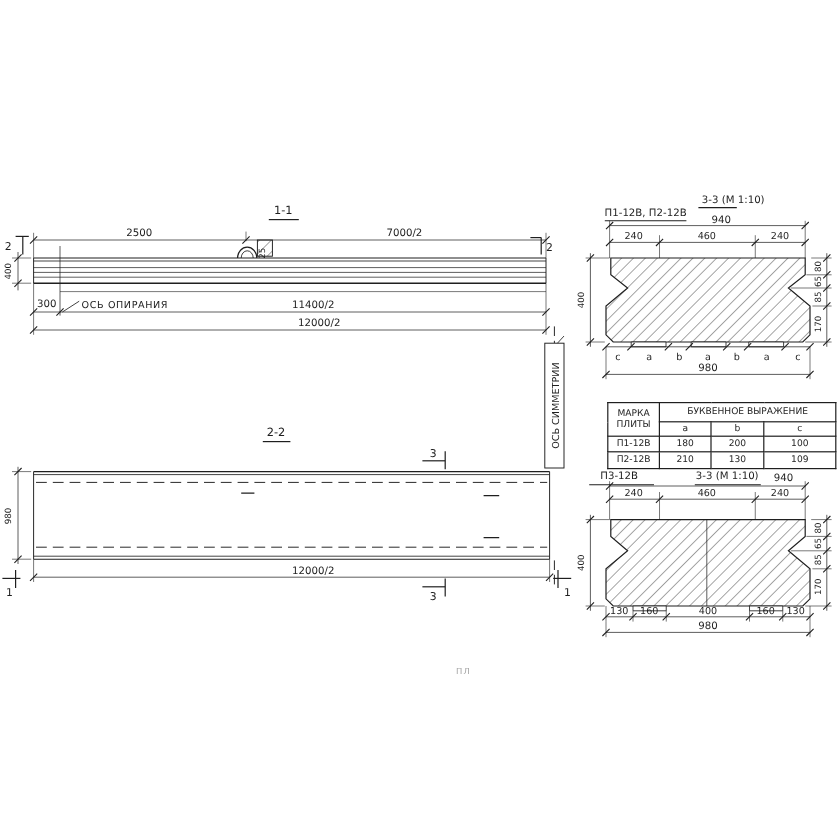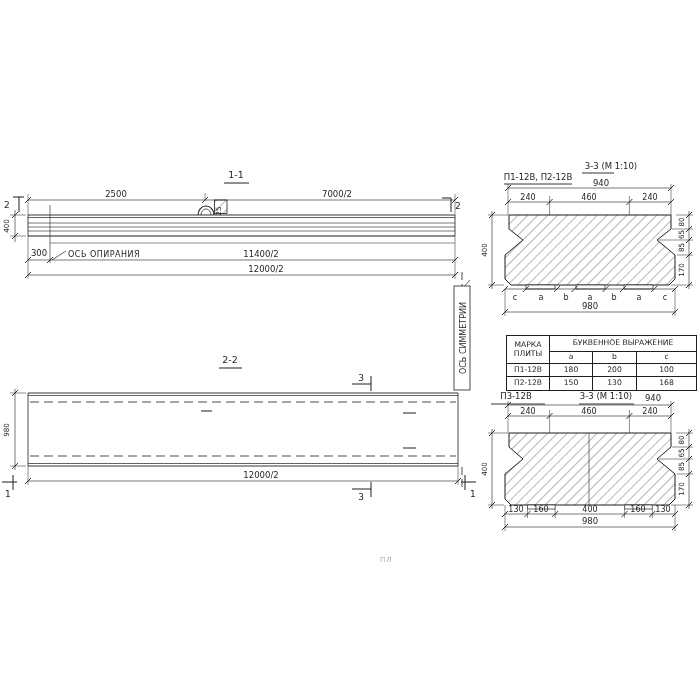--- a/index.html
+++ b/index.html
@@ -327,21 +327,21 @@
     <td style="width:59px">c</td>
   </tr>
   <tr style="height:13px">
     <td>П1-12В</td>
     <td>180</td>
     <td>200</td>
     <td>100</td>
   </tr>
   <tr style="height:14px">
     <td>П2-12В</td>
-    <td>150</td>
+    <td>210</td>
     <td>130</td>
-    <td>168</td>
+    <td>109</td>
   </tr>
 </tbody>
     </table>
 
 <span class="artifact">ПЛ</span>
 </div>
 
 </body></html>

